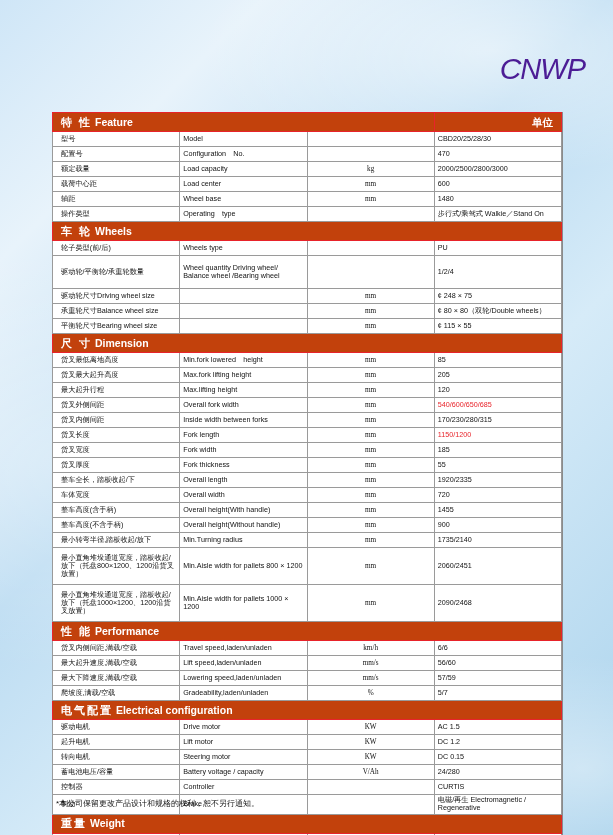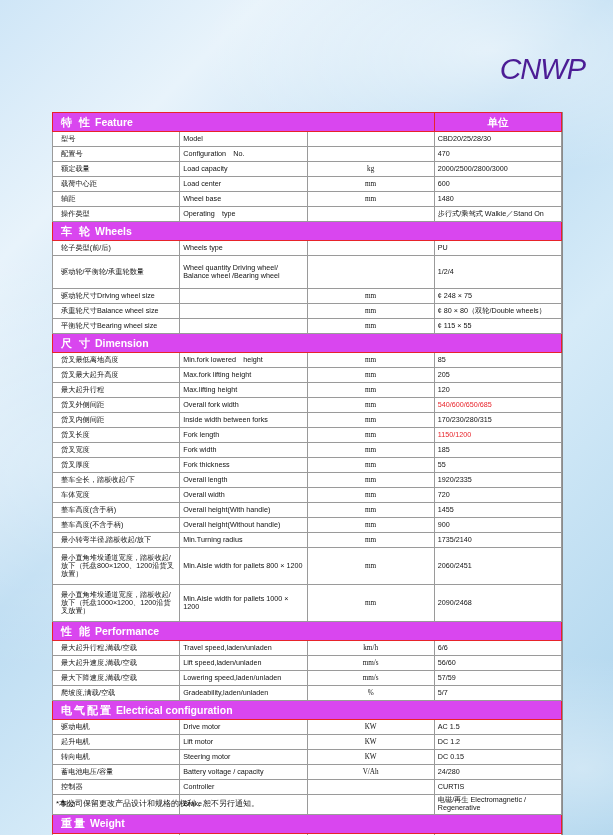--- a/index.html
+++ b/index.html
@@ -29,30 +29,30 @@
     background:#fff;
   }
   table{border-collapse:collapse;width:510px;table-layout:fixed;}
   td{
     border:1px solid #9a9a9a;
     font-size:7.2px;color:#111;
     padding:1px 3px;height:12px;line-height:1.15;
     background:#fff;
   }
   .sec td{
-    background:#d946ef;color:#fff;font-weight:bold;
+    background:#c2410c;color:#fff;font-weight:bold;
     font-size:10.5px;padding:2px 8px;height:14px;border-color:#e8232a;
   }
   .sec td .cn{font-size:11px;letter-spacing:2px;}
   .sec td .en{font-size:10.5px;}
   .c-cn{width:118px;padding-left:8px;margin-top:8px;}
   .c-en{width:150px;}
   .c-unit{width:46px;text-align:center;font-family:Liberation Serif, serif;}
   .c-val{width:196px;text-align:left;}
-  .unit-head{background:#e8232a;color:#fff;text-align:center;font-weight:bold;font-size:8px;border-color:#e8232a;}
+  .unit-head{background:#e8232a;color:#fff;text-align:right;font-weight:bold;font-size:8px;border-color:#e8232a;}
   .red{color:#e8232a;}
   .tall{height:30px;}
   .tall2{height:34px;}
   .note{
     position:absolute;left:56px;top:798px;
     font-size:8px;color:#111;
   }
 </style>
 </head>
 <body>
@@ -229,21 +229,21 @@
         <tr>
           <td class="c-cn tall2">最小直角堆垛通道宽度，踏板收起/放下（托盘1000×1200、1200沿货叉放置）</td>
           <td class="c-en">Min.Aisle width for pallets 1000 × 1200</td>
           <td class="c-unit">mm</td>
           <td class="c-val">2090/2468</td>
         </tr>
         <tr class="sec">
           <td colspan="4"><span class="cn">性 能</span> <span class="en">Performance</span></td>
         </tr>
         <tr>
-          <td class="c-cn">最大起升行程,满载/空载</td>
+          <td class="c-cn">货叉内侧间距,满载/空载</td>
           <td class="c-en">Travel speed,laden/unladen</td>
           <td class="c-unit">km/h</td>
           <td class="c-val">6/6</td>
         </tr>
         <tr>
           <td class="c-cn">最大起升速度,满载/空载</td>
           <td class="c-en">Lift speed,laden/unladen</td>
           <td class="c-unit">mm/s</td>
           <td class="c-val">56/60</td>
         </tr>

